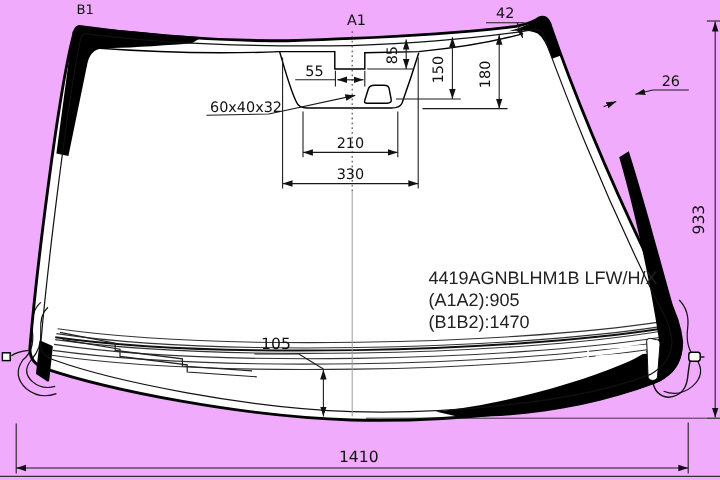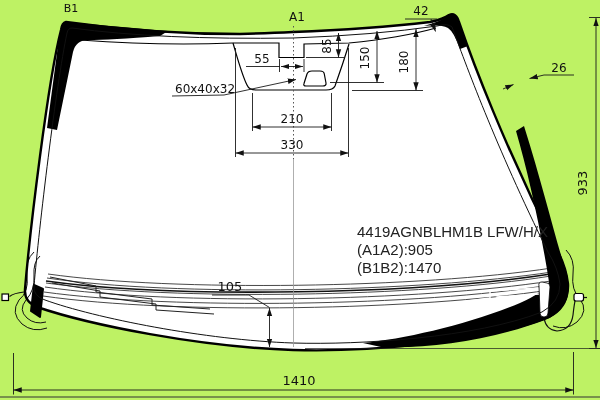--- a/index.html
+++ b/index.html
@@ -1,16 +1,16 @@
 <!DOCTYPE html>
 <html><head>
 <meta charset="utf-8">
 <style>
   html,body{margin:0;padding:0;background:#fff;}
-  #stage{width:600px;height:400px;position:relative;overflow:hidden;background:#bef264;}
+  #stage{width:600px;height:400px;position:relative;overflow:hidden;background:#f0abfc;}
   svg{display:block;}
   text{font-family:"DejaVu Sans",sans-serif;fill:#111;}
   text.part-text{font-family:"Liberation Sans",sans-serif;fill:#222;}
   .thin{stroke:#111;stroke-width:1;fill:none;}
   .dim{stroke:#1a1a1a;stroke-width:0.9;fill:none;}
 </style>
 </head>
 <body>
 
 <div id="stage">

